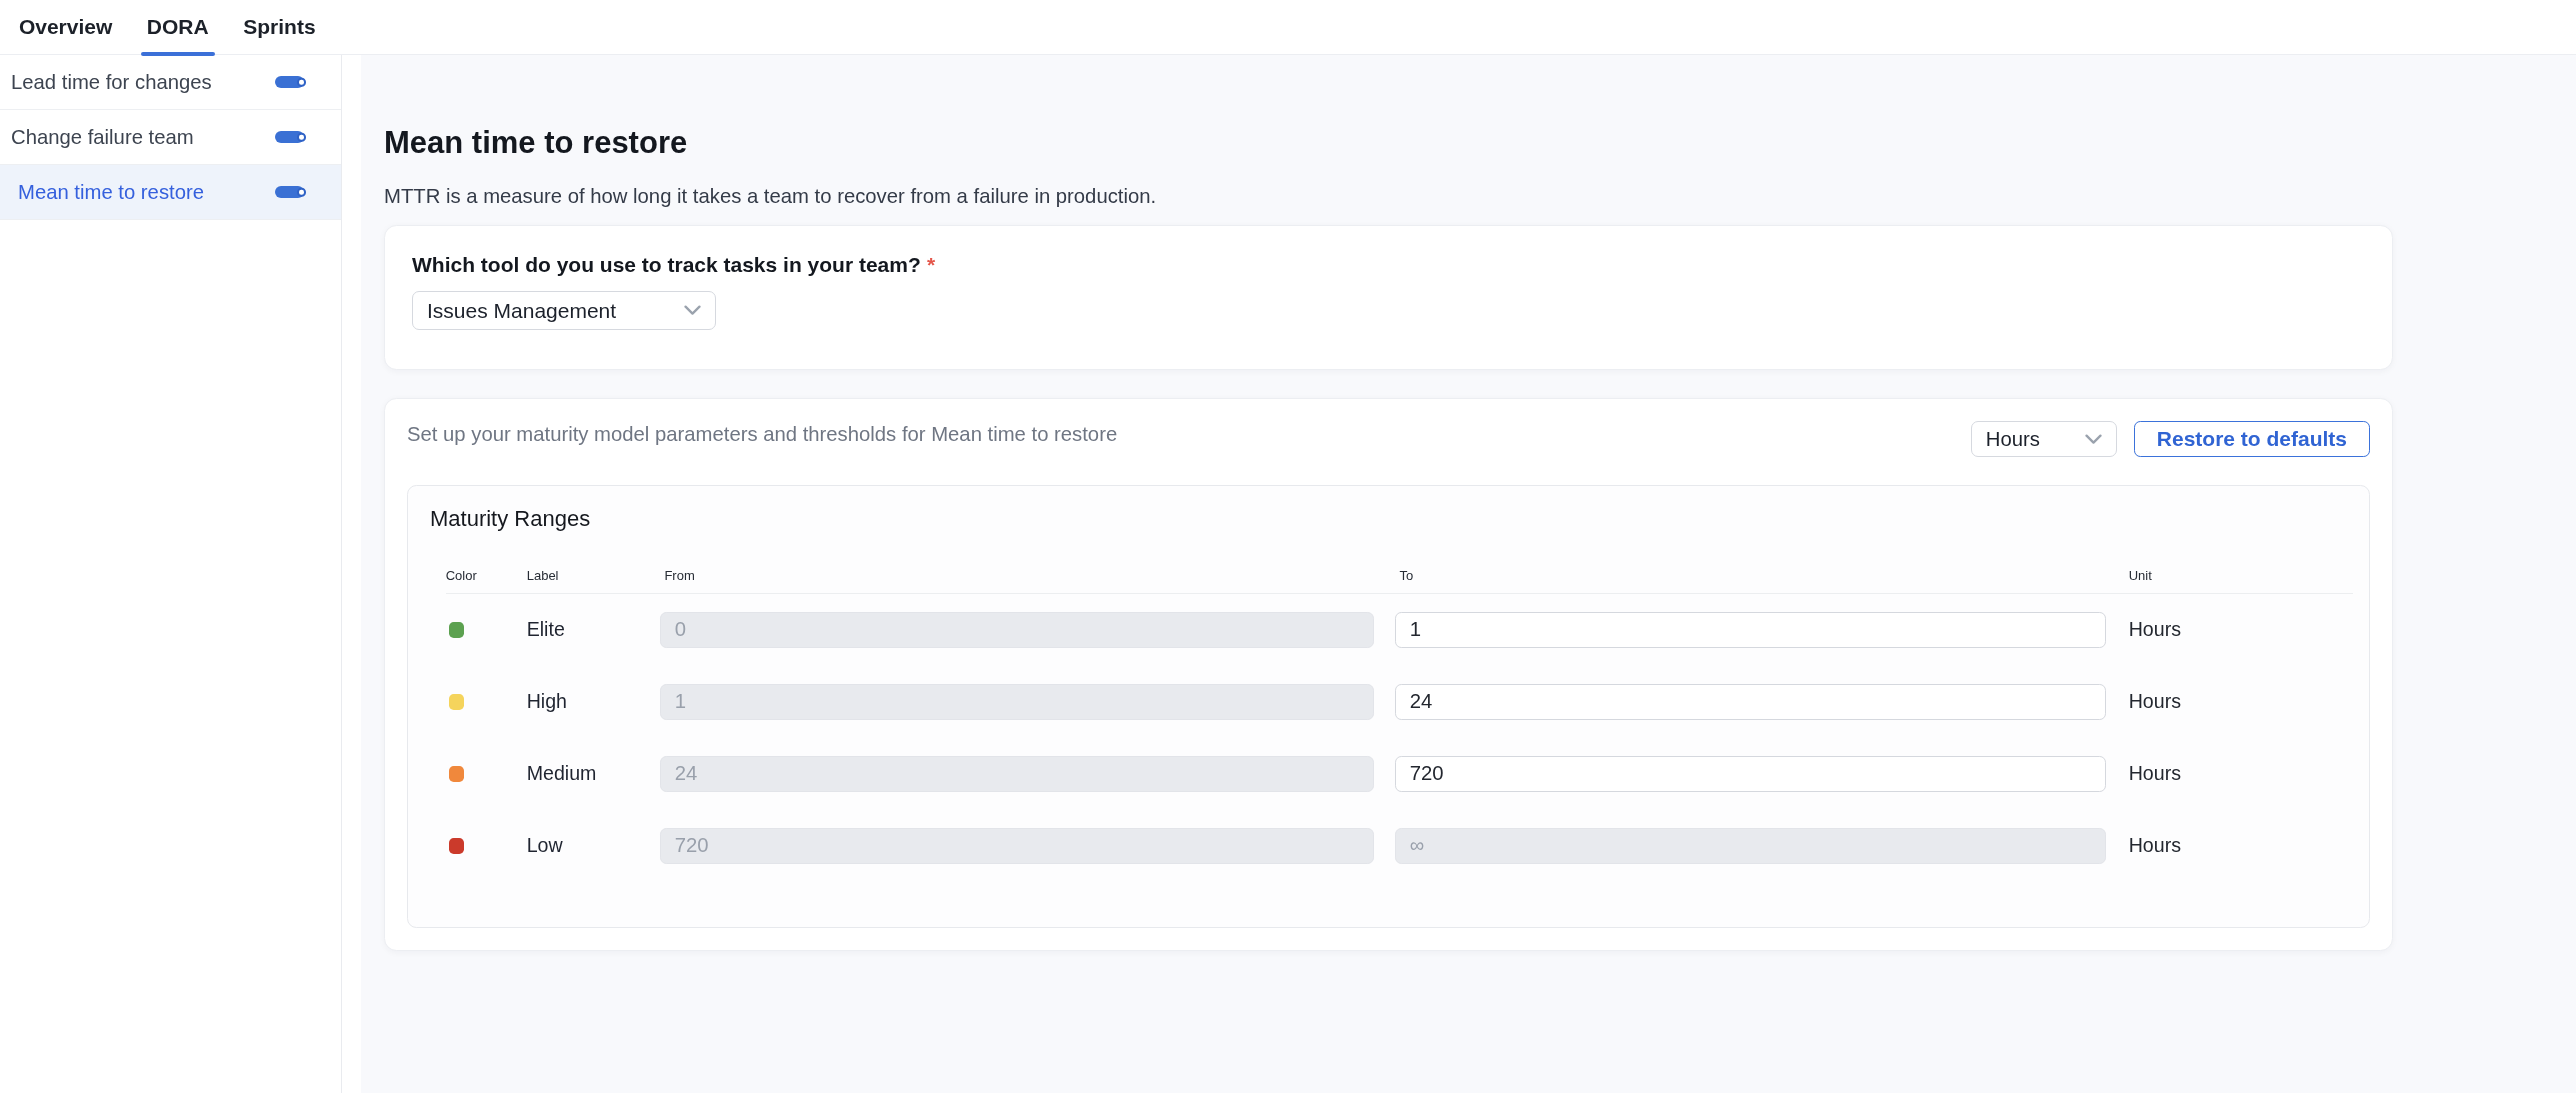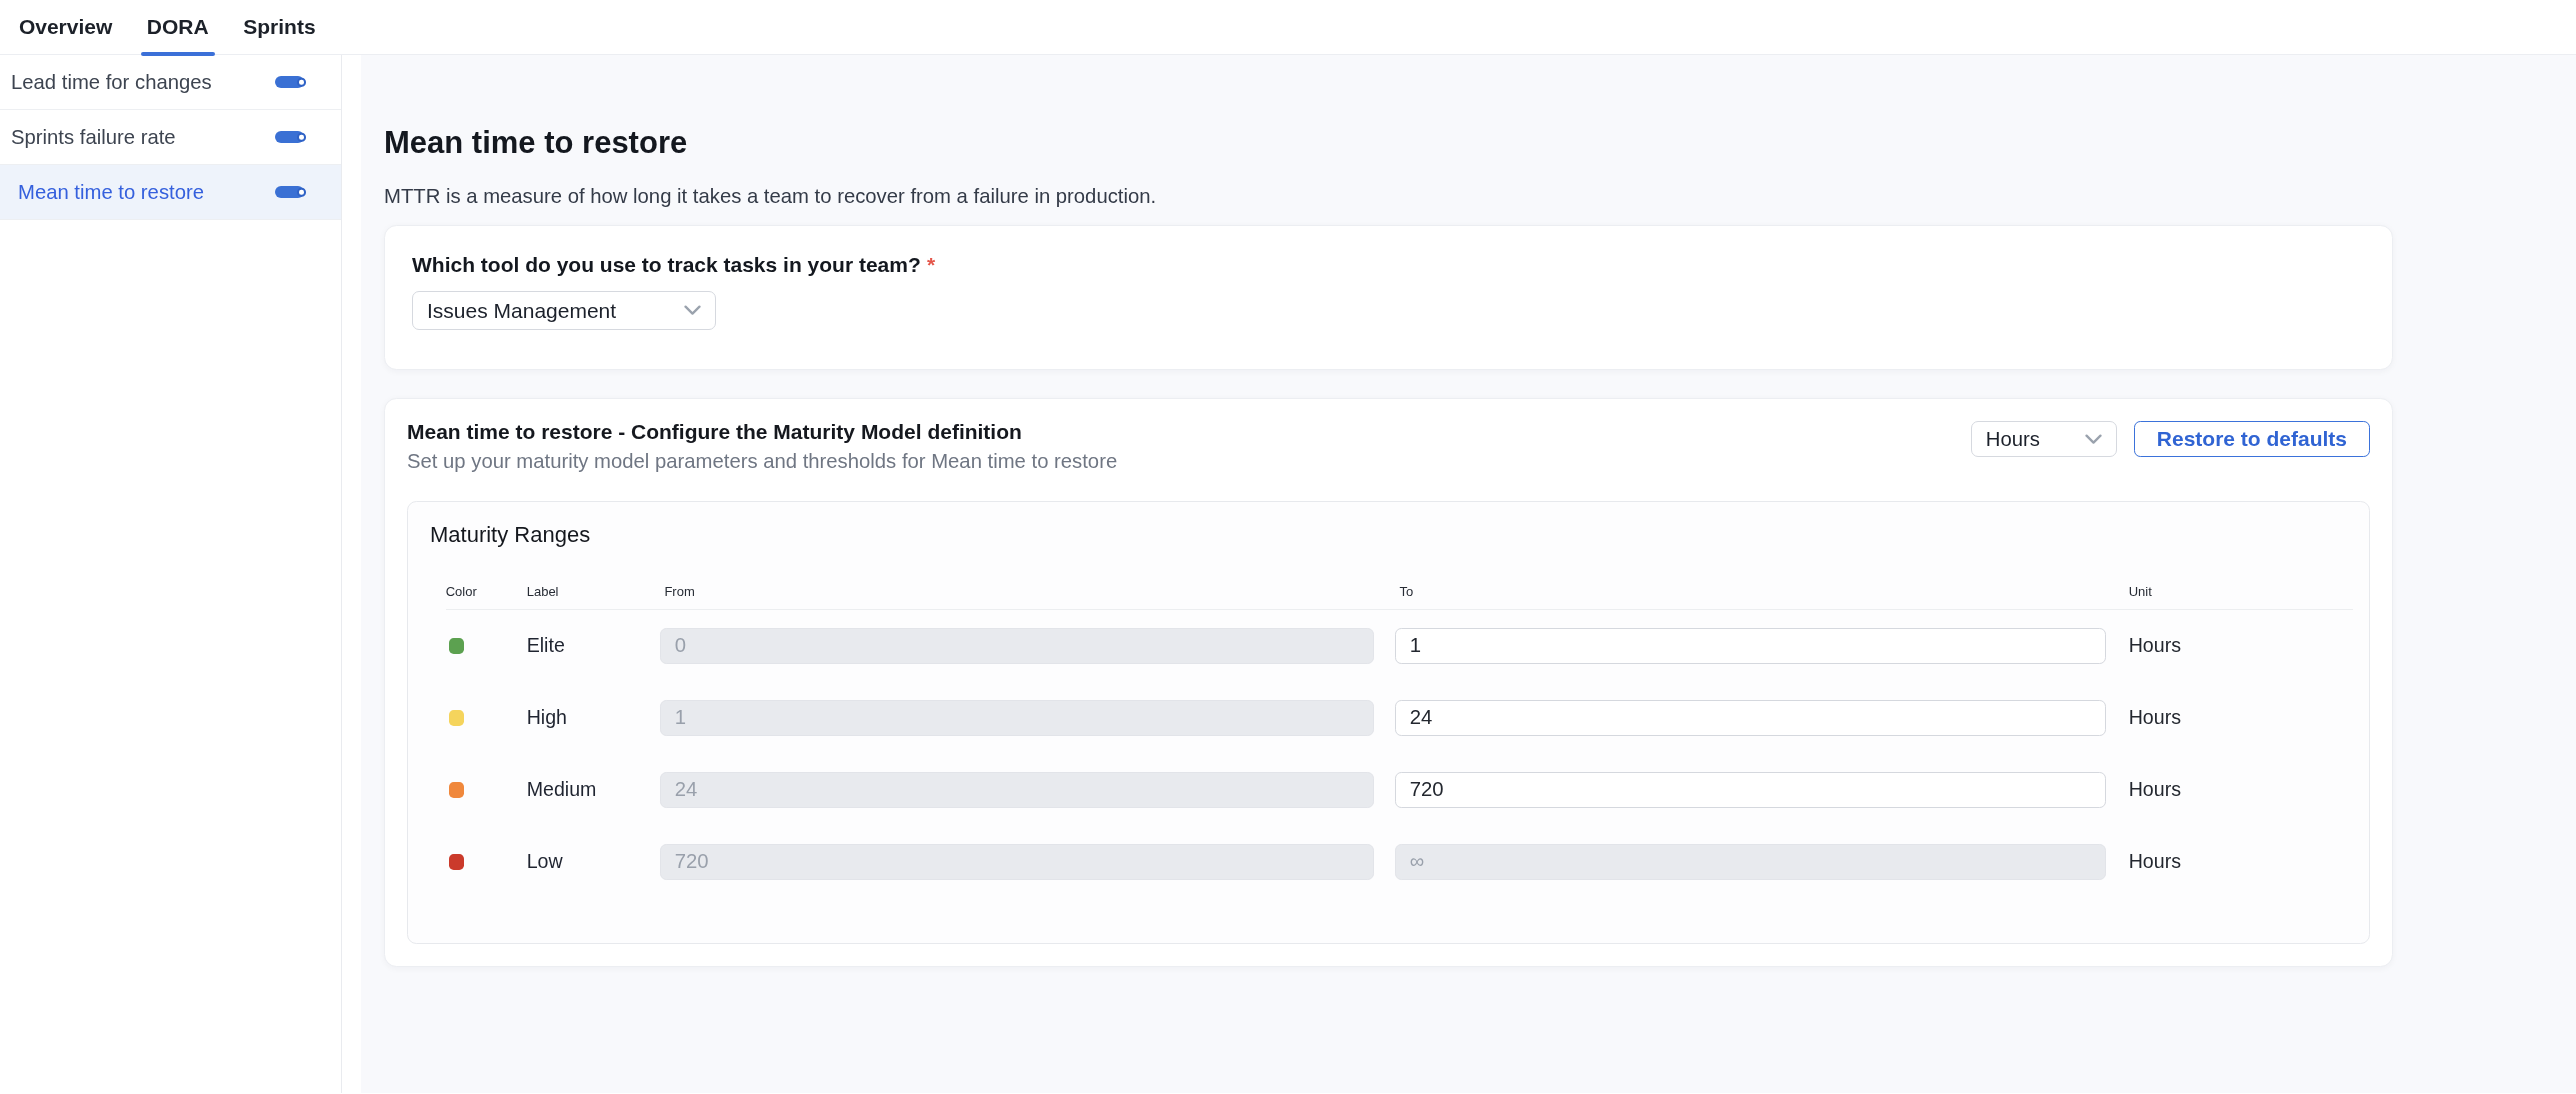--- a/index.html
+++ b/index.html
@@ -116,21 +116,21 @@
 <div class="layout">
 
   <div class="sidebar">
     <div class="side-item">
       <span>Lead time for changes</span>
       <span class="toggle">
           <span class="knob"></span>
         </span>
     </div>
     <div class="side-item">
-      <span>Sprints failure rate</span>
+      <span>Change failure team</span>
       <span class="toggle">
           <span class="knob"></span>
         </span>
     </div>
     <div class="side-item selected">
       <span>Mean time to restore</span>
       <span class="toggle">
           <span class="knob"></span>
         </span>
     </div>
@@ -148,21 +148,20 @@
         <span>Issues Management</span>
         <svg class="chev" viewBox="0 0 22 14">
           <path d="M2 2 L11 11 L20 2" fill="none" stroke="#9aa2ad" stroke-width="3" stroke-linecap="round" stroke-linejoin="round"></path>
         </svg>
       </div>
     </div>
 
     <div class="card card-config">
       <div class="config-head">
         <div>
-          <div class="config-title">Mean time to restore - Configure the Maturity Model definition</div>
           <div class="config-sub">Set up your maturity model parameters and thresholds for Mean time to restore</div>
         </div>
         <div class="head-controls">
           <div class="select select-sm">
             <span>Hours</span>
             <svg class="chev" viewBox="0 0 22 14">
               <path d="M2 2 L11 11 L20 2" fill="none" stroke="#9aa2ad" stroke-width="3" stroke-linecap="round" stroke-linejoin="round"></path>
             </svg>
           </div>
           <button class="btn-outline">Restore to defaults</button>

